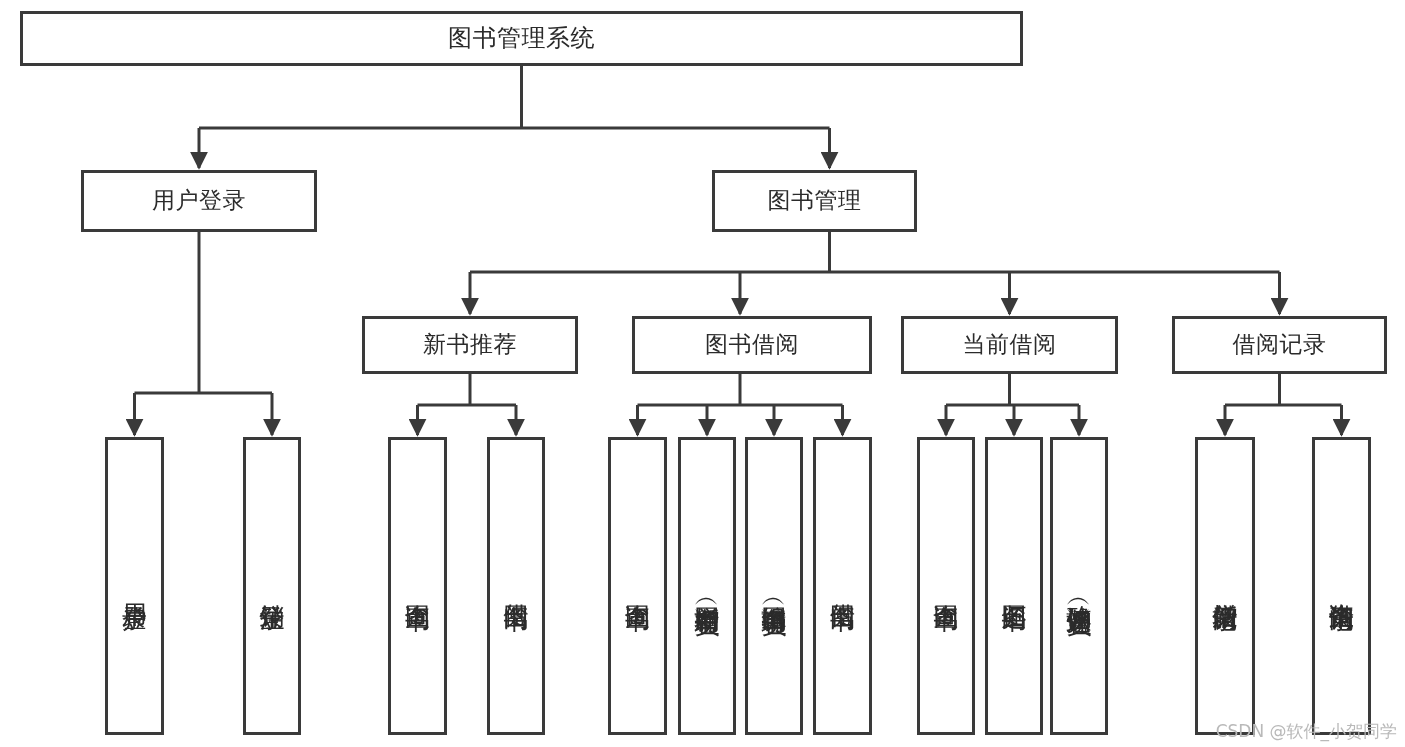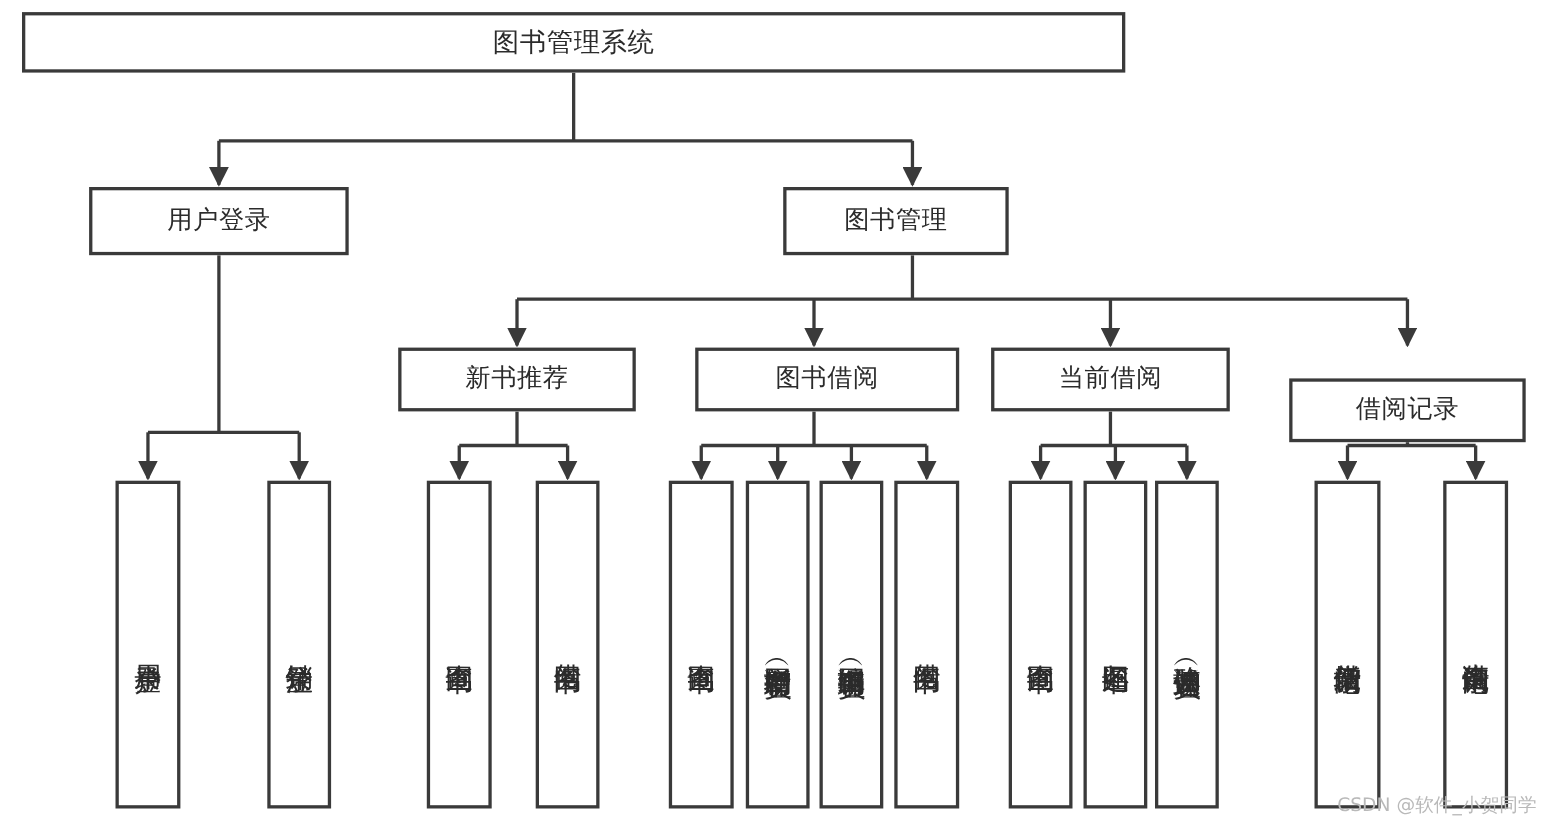--- a/index.html
+++ b/index.html
@@ -137,21 +137,21 @@
       </div>
       <div class="node h-node" style="left: 362px; top: 316px; width: 216px; height: 58px;">
         <span class="lbl">新书推荐</span>
       </div>
       <div class="node h-node" style="left: 632px; top: 316px; width: 240px; height: 58px;">
         <span class="lbl">图书借阅</span>
       </div>
       <div class="node h-node" style="left: 901px; top: 316px; width: 217px; height: 58px;">
         <span class="lbl">当前借阅</span>
       </div>
-      <div class="node h-node" style="left: 1172px; top: 316px; width: 215px; height: 58px; margin-top: 28px;">
+      <div class="node h-node" style="left: 1172px; top: 316px; width: 215px; height: 58px;">
         <span class="lbl">借阅记录</span>
       </div>
       <div class="node v-node" style="left: 105px; top: 437px; width: 59px; height: 298px;">
         <span class="lbl">用户登录</span>
       </div>
       <div class="node v-node" style="left: 243px; top: 437px; width: 58px; height: 298px;">
         <span class="lbl">注销登录</span>
       </div>
       <div class="node v-node" style="left: 388px; top: 437px; width: 59px; height: 298px;">
         <span class="lbl">查询图书</span>

